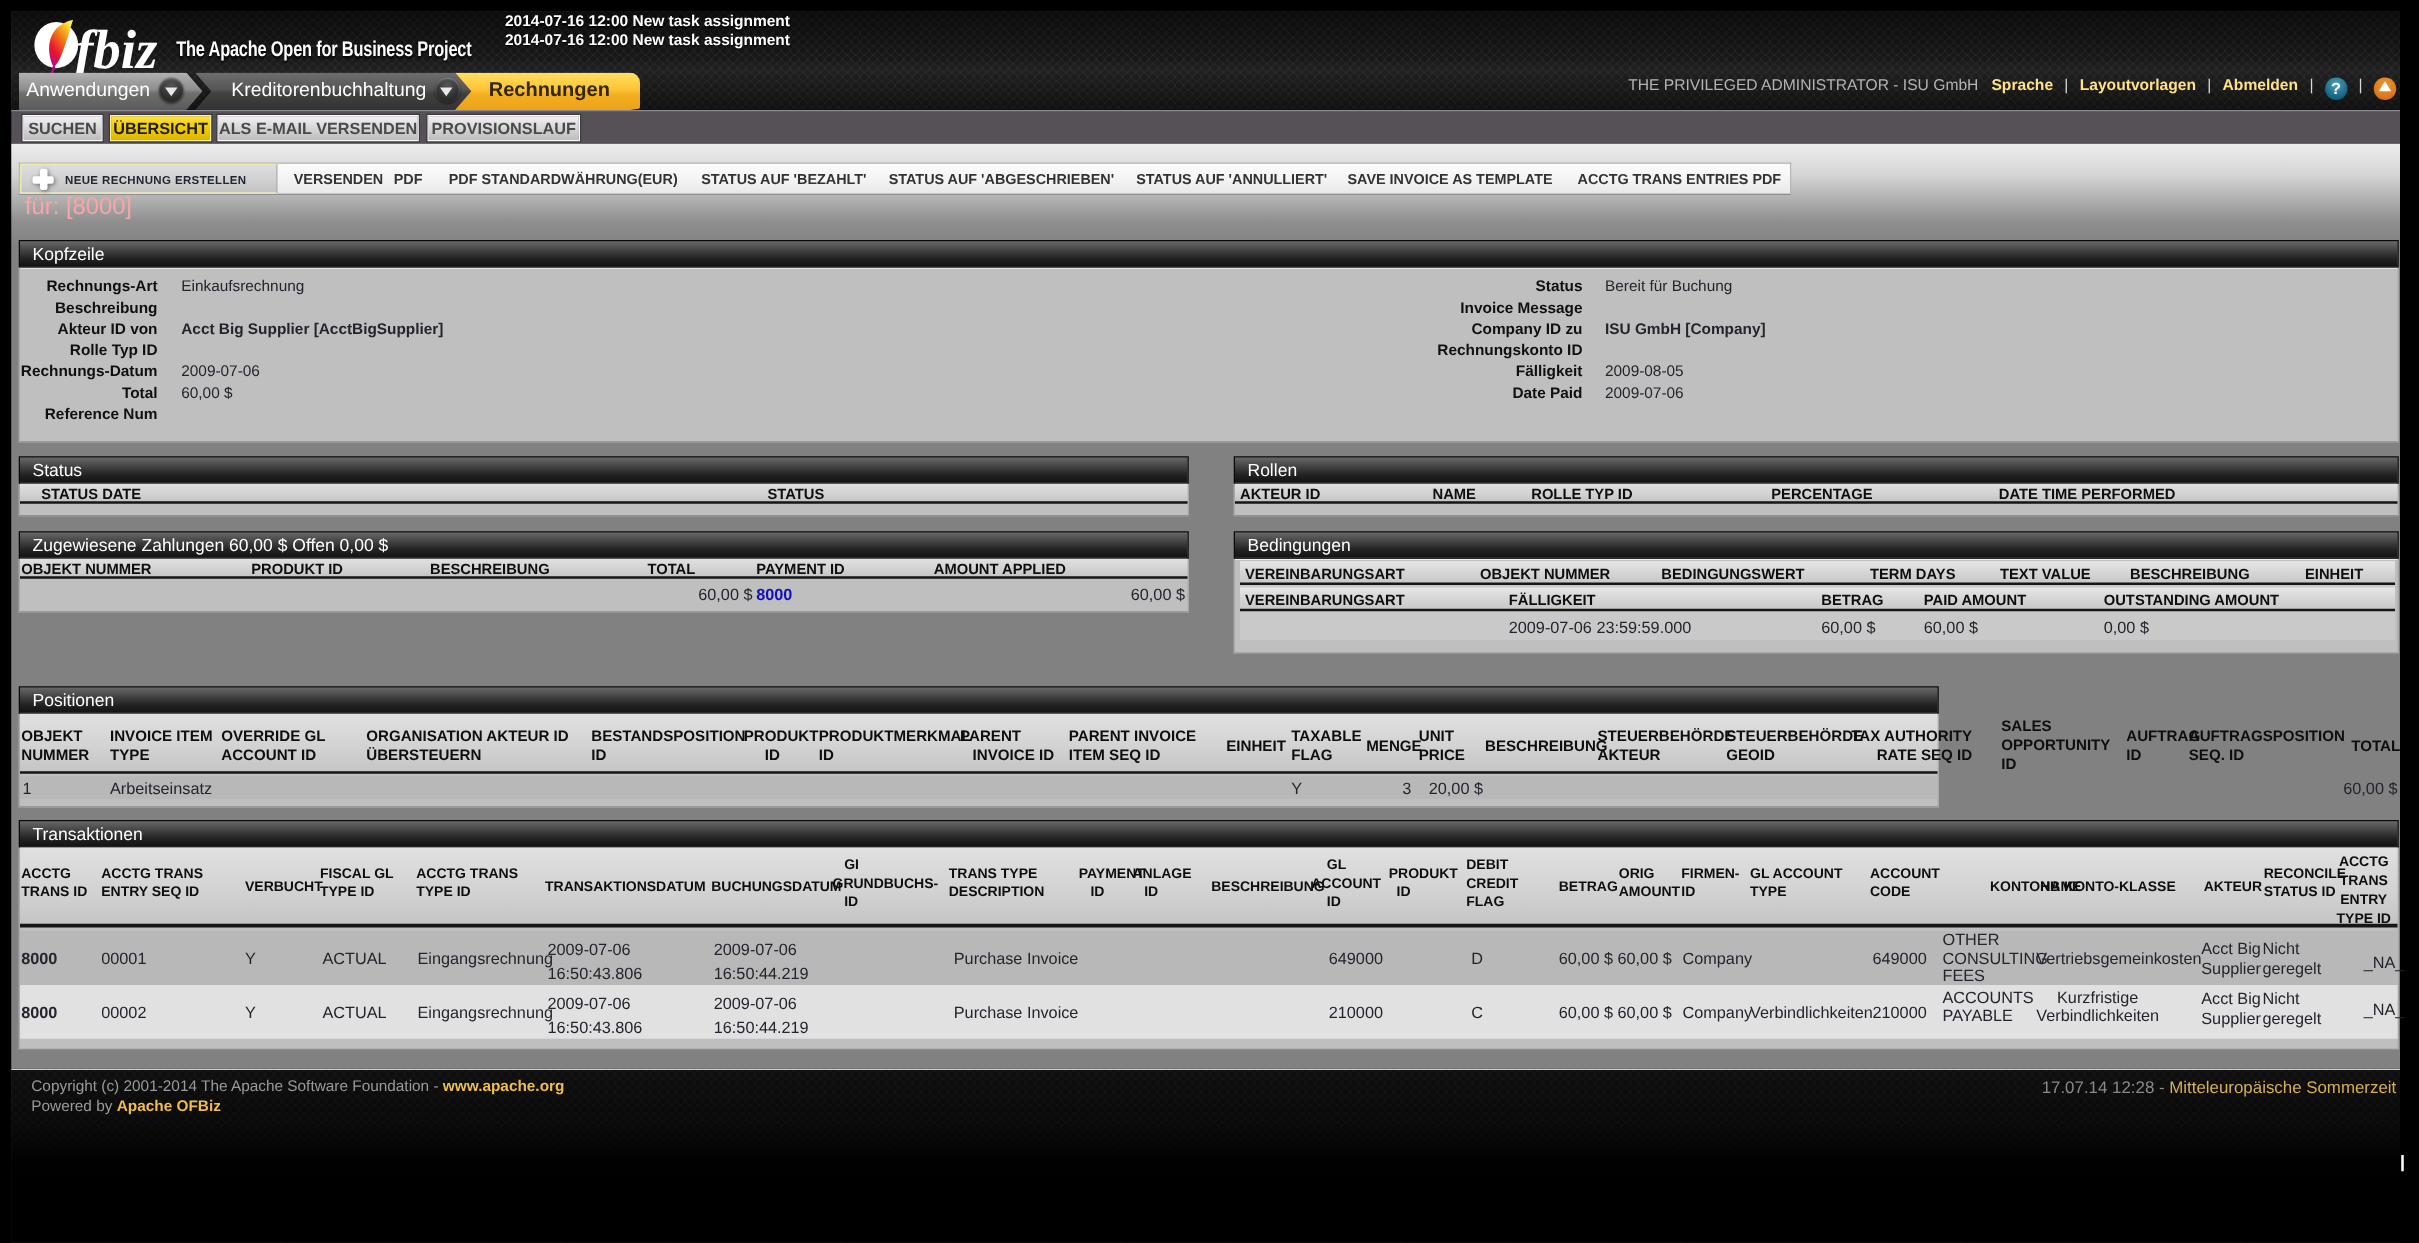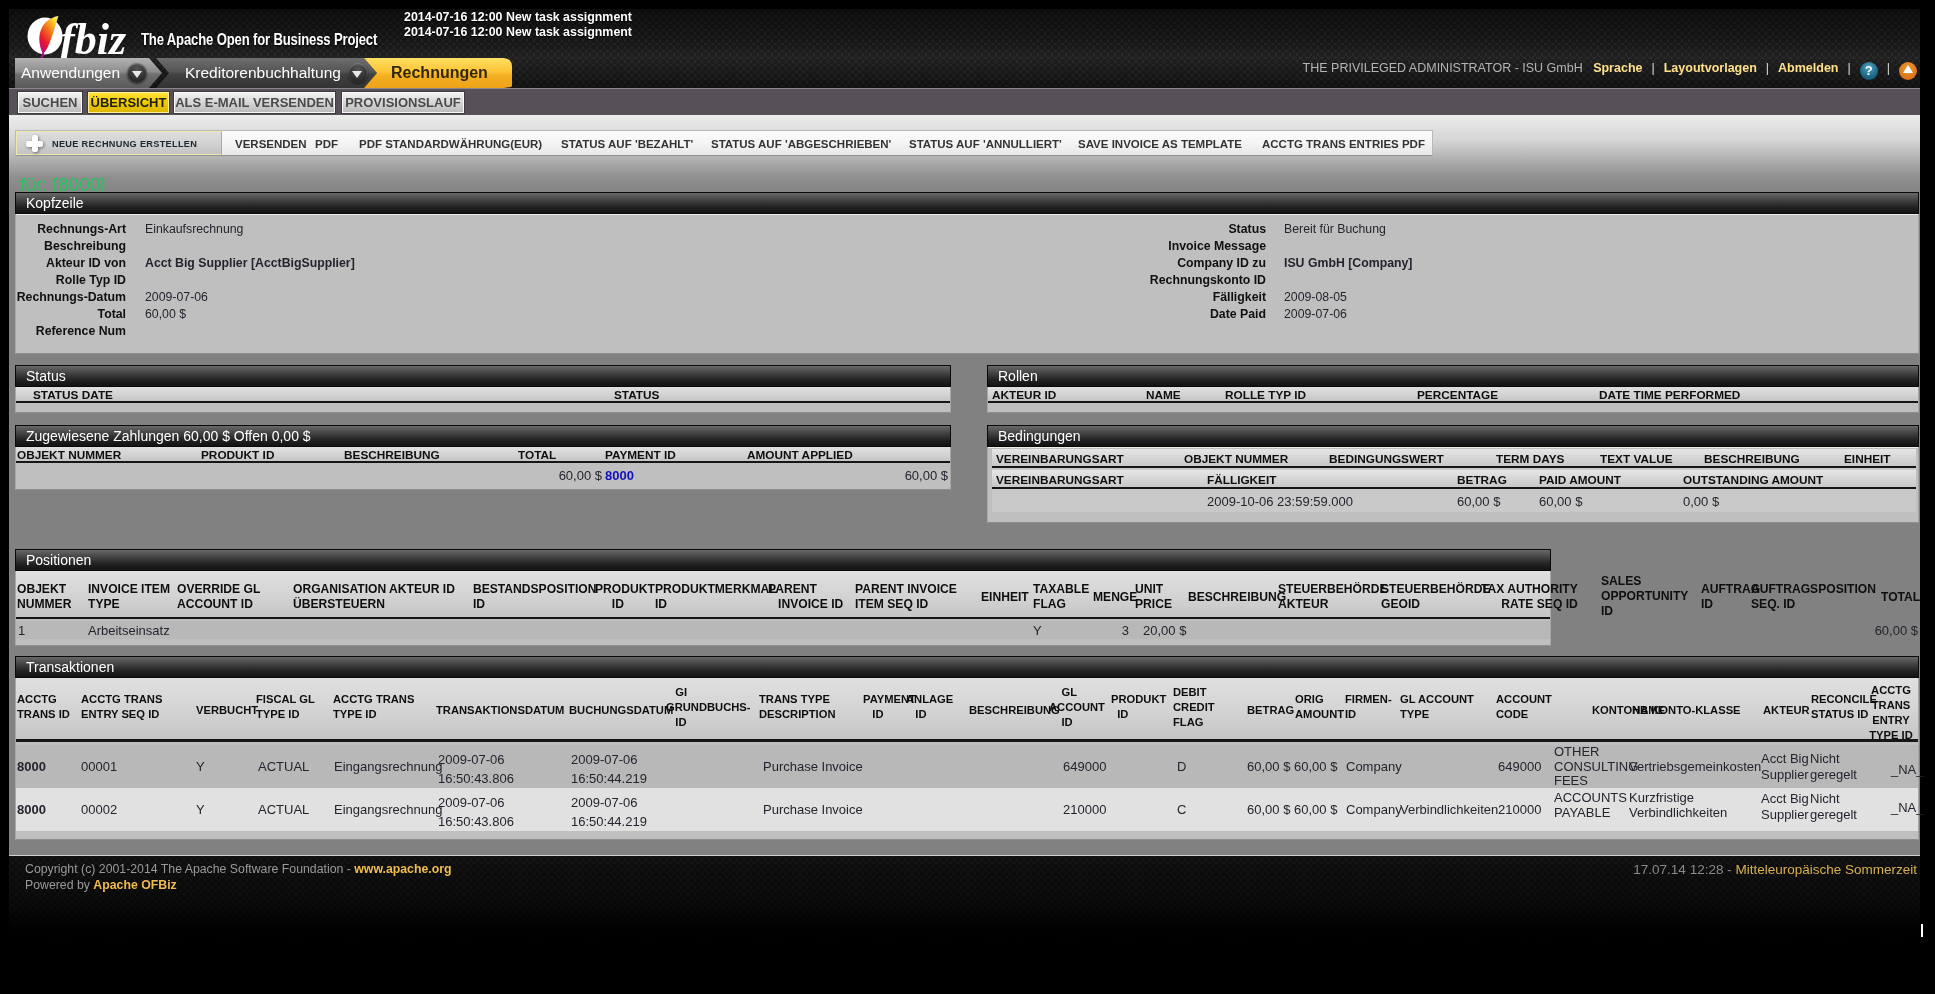--- a/index.html
+++ b/index.html
@@ -35,21 +35,21 @@
   background:linear-gradient(180deg,#f2f2f2,#d9d9d9 45%,#bcbcbc); border:1px solid #fafafa; box-shadow:0 0 0 1px #3e3a40; }
 .abtn.sel { background:linear-gradient(180deg,#ffe23c,#f4cd00 45%,#dcb700); color:#1d1d1d; border-color:#ffef9a; }
 
 #content { position:absolute; left:0; top:106px; width:1911px; height:740px; background:linear-gradient(180deg,#ededed 0px,#d5d5d5 25px,#8f8f8f 62px,#818181 82px,#818181 100%); }
 #toolbar { position:absolute; left:6px; top:121px; width:1418px; height:26px; background:linear-gradient(180deg,#fcfcfc,#f3f3f3 55%,#e8e8e8); border:1px solid #b8b8b8; border-bottom-color:#909090; }
 #toolbar .first { position:absolute; left:0px; top:0px; width:206px; height:24px; background:linear-gradient(180deg,#dedede,#d2d2d2 50%,#c3c3c3); border:1px solid #efe9b0; border-right:1px solid #a8a8a8; }
 .plus { position:absolute; left:9px; top:3px; width:17px; height:17px; filter:drop-shadow(1px 1.5px 1.5px rgba(0,0,0,0.45)); }
 .plus:before { content:""; position:absolute; left:5.5px; top:0; width:6px; height:17px; background:#fff; border-radius:2px; }
 .plus:after { content:""; position:absolute; left:0; top:5.5px; width:17px; height:6px; background:#fff; border-radius:2px; }
 .titem { position:absolute; top:0; height:25px; line-height:26px; font-size:11.5px; font-weight:bold; color:#333; white-space:nowrap; }
-#fuer { position:absolute; left:11px; top:165px; font-size:19px; color:#22c55e; }
+#fuer { position:absolute; left:11px; top:146px; font-size:19px; color:#fca5a5; }
 
 .sect { position:absolute; background:#bfbfbf; border-left:1px solid #a8a8a8; border-right:1px solid #a8a8a8; border-bottom:1px solid #8f8f8f; box-shadow:inset 0 1px 0 #eeeee6; }
 .shead { position:absolute; height:22px; background:linear-gradient(180deg,#686868,#3f3f3f 40%,#222 70%,#131313); border:1px solid #0a0a0a; color:#fff; font-size:14px; line-height:20px; padding-left:10px; }
 .thr { position:absolute; left:0; right:0; background:linear-gradient(180deg,#e0e0e0,#d3d3d3 55%,#c5c5c5); border-bottom:2px solid #161616; }
 .hc { position:absolute; font-size:11.8px; font-weight:bold; color:#0e0e0e; white-space:nowrap; line-height:15px; }
 .dc { position:absolute; font-size:13px; color:#24242e; white-space:nowrap; line-height:15px; }
 .b { font-weight:bold; }
 .lnk { color:#1111bb; font-weight:bold; }
 #trans .hc { font-size:11.2px; }
 #pos .hc { font-size:12.1px; }
@@ -173,21 +173,21 @@
       <span class="hc" style="left:337px;top:3px;">BEDINGUNGSWERT</span>
       <span class="hc" style="left:504px;top:3px;">TERM DAYS</span>
       <span class="hc" style="left:608px;top:3px;">TEXT VALUE</span>
       <span class="hc" style="left:712px;top:3px;">BESCHREIBUNG</span>
       <span class="hc" style="left:852px;top:3px;">EINHEIT</span>
       <span class="hc" style="left:4px;top:24px;">VEREINBARUNGSART</span>
       <span class="hc" style="left:215px;top:24px;">FÄLLIGKEIT</span>
       <span class="hc" style="left:465px;top:24px;">BETRAG</span>
       <span class="hc" style="left:547px;top:24px;">PAID AMOUNT</span>
       <span class="hc" style="left:691px;top:24px;">OUTSTANDING AMOUNT</span>
-      <span class="dc" style="left:215px;top:45px;">2009-10-06 23:59:59.000</span>
+      <span class="dc" style="left:215px;top:45px;">2009-07-06 23:59:59.000</span>
       <span class="dc" style="left:465px;top:45px;">60,00 $</span>
       <span class="dc" style="left:547px;top:45px;">60,00 $</span>
       <span class="dc" style="left:691px;top:45px;">0,00 $</span>
     </div>
   </div>
 
   <div class="sect" id="pos" style="left:6px;top:562px;width:1536px;height:75px;">
     <div class="shead" style="left:-1px;right:-1px;top:-22px;">Positionen</div>
     <div class="thr" style="top:0;height:48px;"></div>
     <div style="position:absolute;left:0;top:50px;width:100%;height:18px;background:#b8b8b8;"></div>
@@ -280,21 +280,21 @@
     <span class="dc" style="left:555px;top:115px;line-height:19px;">2009-07-06<br>16:50:44.219</span>
     <span class="dc" style="left:747px;top:124px;">Purchase Invoice</span>
     <span class="dc" style="left:1047px;top:124px;">210000</span>
     <span class="dc" style="left:1161px;top:124px;">C</span>
     <span class="dc" style="left:1231px;top:124px;">60,00 $</span>
     <span class="dc" style="left:1278px;top:124px;">60,00 $</span>
     <span class="dc" style="left:1330px;top:124px;">Company</span>
     <span class="dc" style="left:1384px;top:124px;">Verbindlichkeiten</span>
     <span class="dc" style="left:1482px;top:124px;">210000</span>
     <span class="dc" style="left:1538px;top:113px;line-height:14.5px;">ACCOUNTS<br>PAYABLE</span>
-    <span class="dc" style="left:1613px;top:113px;line-height:14.5px;">Kurzfristige<br>Verbindlichkeiten</span>
+    <span class="dc" style="left:1613px;top:113px;line-height:14.5px;text-align:center;">Kurzfristige<br>Verbindlichkeiten</span>
     <span class="dc" style="left:1745px;top:113px;line-height:15.5px;">Acct Big<br>Supplier</span>
     <span class="dc" style="left:1794px;top:113px;line-height:15.5px;">Nicht<br>geregelt</span>
     <span class="dc" style="left:1875px;top:122px;">_NA_</span>
   </div>
 
   <div id="footer" class="tex" style="position:absolute;left:0;top:846px;width:1911px;height:139px;border-top:1px solid #cfcfcf;"></div>
   <div id="footshade" style="position:absolute;left:0;top:847px;width:1911px;height:138px;background:linear-gradient(180deg,rgba(0,0,0,0.38),rgba(0,0,0,0.62) 45px,rgba(0,0,0,0.92) 70px,#000 85px);"></div>
   <div style="position:absolute;left:16px;top:853px;font-size:12.3px;color:#9a9a9a;">Copyright (c) 2001-2014 The Apache Software Foundation - <span style="color:#f0bc4e;font-weight:bold;">www.apache.org</span></div>
   <div style="position:absolute;left:16px;top:869px;font-size:12.3px;color:#9a9a9a;">Powered by <span style="color:#f0bc4e;font-weight:bold;">Apache OFBiz</span></div>
   <div style="position:absolute;right:3px;top:853px;font-size:13.5px;color:#8a8a8a;">17.07.14 12:28 - <span style="color:#d8b050;">Mitteleuropäische Sommerzeit</span></div>

